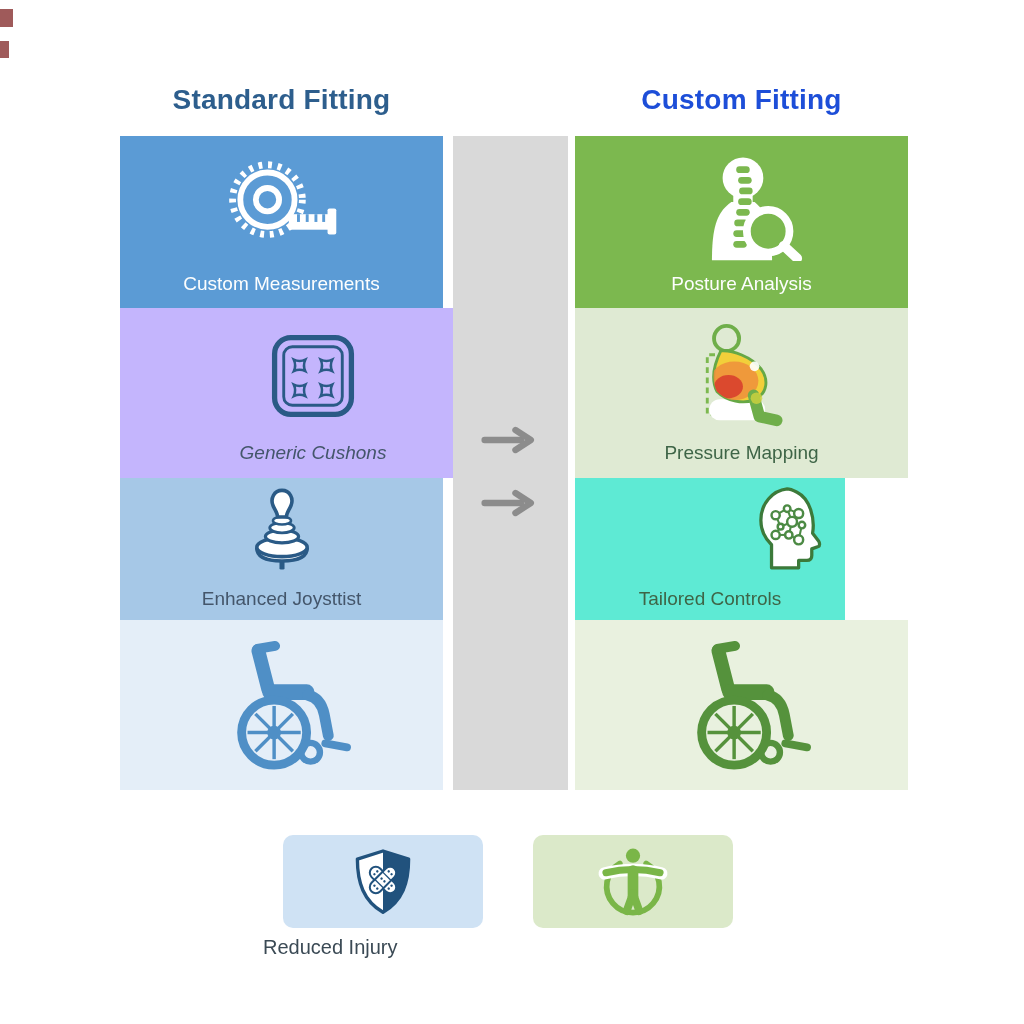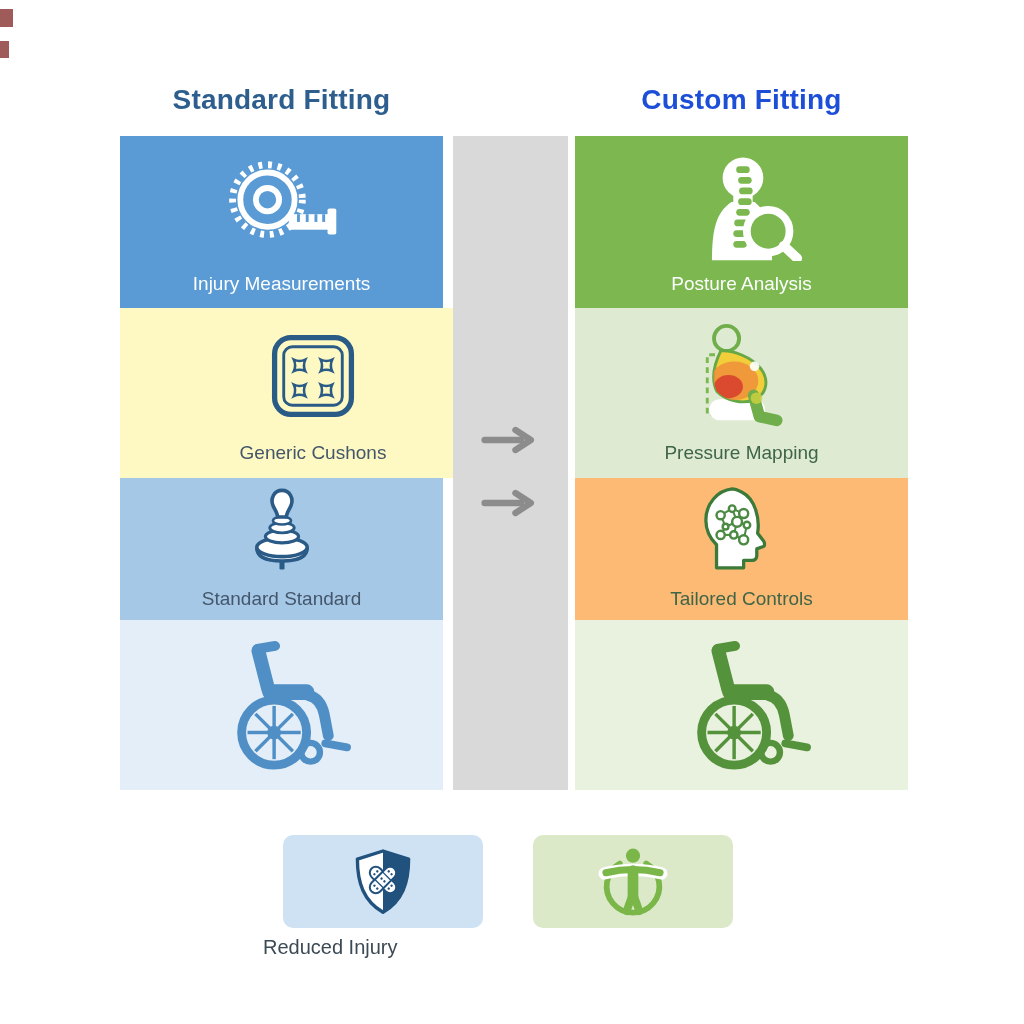--- a/index.html
+++ b/index.html
@@ -41,24 +41,24 @@
       <circle cx="50" cy="45" r="36" fill="none" stroke="#fff" stroke-width="7" stroke-dasharray="4 6"></circle>
       <circle cx="50" cy="45" r="28" fill="#5b9bd5" stroke="#fff" stroke-width="6"></circle>
       <circle cx="50" cy="45" r="12" fill="none" stroke="#fff" stroke-width="6"></circle>
       <rect x="72" y="60" width="42" height="16" fill="#fff"></rect>
       <rect x="112" y="54" width="9" height="27" rx="2" fill="#fff"></rect>
       <line x1="82" y1="60" x2="82" y2="68" stroke="#5b9bd5" stroke-width="3"></line>
       <line x1="91" y1="60" x2="91" y2="68" stroke="#5b9bd5" stroke-width="3"></line>
       <line x1="100" y1="60" x2="100" y2="68" stroke="#5b9bd5" stroke-width="3"></line>
       <line x1="108" y1="60" x2="108" y2="68" stroke="#5b9bd5" stroke-width="3"></line>
     </svg>
-    <div class="row-label lbl-light" style="bottom:13px">Injury Measurements</div>
-  </div>
-
-  <div class="row" style="left:120px;top:308px;width:386px;height:170px;background:#fef9c3;">
+    <div class="row-label lbl-light" style="bottom:13px">Custom Measurements</div>
+  </div>
+
+  <div class="row" style="left:120px;top:308px;width:386px;height:170px;background:#c4b5fd;font-style:italic;">
     <svg width="96" height="96" viewBox="0 0 100 100" style="margin-top:20px">
       <rect x="10" y="10" width="80" height="80" rx="17" fill="none" stroke="#2a5a86" stroke-width="5.5"></rect>
       <rect x="19.5" y="19.5" width="61" height="61" rx="9" fill="none" stroke="#2a5a86" stroke-width="3"></rect>
       <g fill="none" stroke="#2a5a86" stroke-width="2.6">
         <path transform="translate(36,39)" d="M-6,-6 Q0,-3.2 6,-6 Q3.2,0 6,6 Q0,3.2 -6,6 Q-3.2,0 -6,-6 Z"></path>
         <path transform="translate(64,39)" d="M-6,-6 Q0,-3.2 6,-6 Q3.2,0 6,6 Q0,3.2 -6,6 Q-3.2,0 -6,-6 Z"></path>
         <path transform="translate(36,65)" d="M-6,-6 Q0,-3.2 6,-6 Q3.2,0 6,6 Q0,3.2 -6,6 Q-3.2,0 -6,-6 Z"></path>
         <path transform="translate(64,65)" d="M-6,-6 Q0,-3.2 6,-6 Q3.2,0 6,6 Q0,3.2 -6,6 Q-3.2,0 -6,-6 Z"></path>
       </g>
     </svg>
@@ -68,21 +68,21 @@
   <div class="row" style="left:120px;top:478px;width:323px;height:142px;background:#a6c8e7;">
     <svg width="72" height="88" viewBox="0 0 100 122" style="margin-top:8px">
       <rect x="46.5" y="100" width="7" height="16" rx="2" fill="#2a5a86"></rect>
       <path d="M15,86 Q15,104 50,104 Q85,104 85,86" fill="#fff" stroke="#2a5a86" stroke-width="5"></path>
       <ellipse cx="50" cy="85" rx="35" ry="13" fill="#fff" stroke="#2a5a86" stroke-width="5"></ellipse>
       <ellipse cx="50" cy="70" rx="23" ry="9" fill="#fff" stroke="#2a5a86" stroke-width="4.5"></ellipse>
       <ellipse cx="50" cy="58" rx="17" ry="7" fill="#fff" stroke="#2a5a86" stroke-width="4"></ellipse>
       <ellipse cx="50" cy="48" rx="12.5" ry="5.5" fill="#fff" stroke="#2a5a86" stroke-width="3.5"></ellipse>
       <path d="M50,6 C39,6 33.5,17 37.5,27 C40,33 44,37.5 44,43 L56,43 C56,37.5 60,33 62.5,27 C66.5,17 61,6 50,6 Z" fill="#fff" stroke="#2a5a86" stroke-width="5"></path>
     </svg>
-    <div class="row-label lbl-slate" style="bottom:10px">Standard Standard</div>
+    <div class="row-label lbl-slate" style="bottom:10px">Enhanced Joysttist</div>
   </div>
 
   <div class="row" style="left:120px;top:620px;width:323px;height:170px;background:#e4eef8;">
     <svg width="138" height="130" viewBox="0 0 140 132" style="margin-top:20px">
       <g fill="none" stroke="#4f8fc6">
         <path d="M46,11 L56,50" stroke-width="14" stroke-linecap="round"></path>
         <path d="M45,9 L63,6" stroke-width="10" stroke-linecap="round"></path>
         <path d="M58,53 L95,53" stroke-width="16" stroke-linecap="round"></path>
         <circle cx="62" cy="94" r="33" stroke-width="9"></circle>
         <g stroke-width="3.5">
@@ -145,21 +145,21 @@
         <ellipse cx="52" cy="61" rx="25" ry="20" fill="#ee8f3c" opacity="0.85"></ellipse>
         <ellipse cx="46" cy="67" rx="15" ry="12" fill="#d8402e" opacity="0.9"></ellipse>
       </g>
       <circle cx="73" cy="46" r="5" fill="#fff" opacity="0.9"></circle>
       <path d="M72,76 L78,98 L96,102" fill="none" stroke="#6fae4a" stroke-width="12" stroke-linecap="round" stroke-linejoin="round"></path>
       <circle cx="75" cy="79" r="6" fill="#cfd23d" opacity="0.8"></circle>
     </svg>
     <div class="row-label lbl-green" style="bottom:14px">Pressure Mapping</div>
   </div>
 
-  <div class="row" style="left:575px;top:478px;width:333px;height:142px;background:#fdba74;">
+  <div class="row" style="left:575px;top:478px;width:270px;height:142px;background:#5eead4;align-items:flex-end;">
     <svg width="96" height="92" viewBox="0 0 112 112" style="margin-top:6px">
       <path d="M44,6 C26,8 12,24 12,44 C12,57 17,66 25,74 L25,102 L58,102 L58,93 L68,93 C72,93 74,91 74,87 L74,79 L82,76 C84,75 84,72 82,69 L75,60 C78,42 72,18 56,10 C52,8 48,6 44,6 Z" fill="#fff" stroke="#3c7a3a" stroke-width="4" stroke-linejoin="round"></path>
       <g stroke="#4c8a44" stroke-width="2.5">
         <line x1="30" y1="38" x2="44" y2="30"></line>
           <line x1="44" y1="30" x2="58" y2="36"></line>
         <line x1="30" y1="38" x2="36" y2="52"></line>
           <line x1="44" y1="30" x2="50" y2="46"></line>
         <line x1="58" y1="36" x2="50" y2="46"></line>
           <line x1="36" y1="52" x2="50" y2="46"></line>
         <line x1="50" y1="46" x2="62" y2="50"></line>

